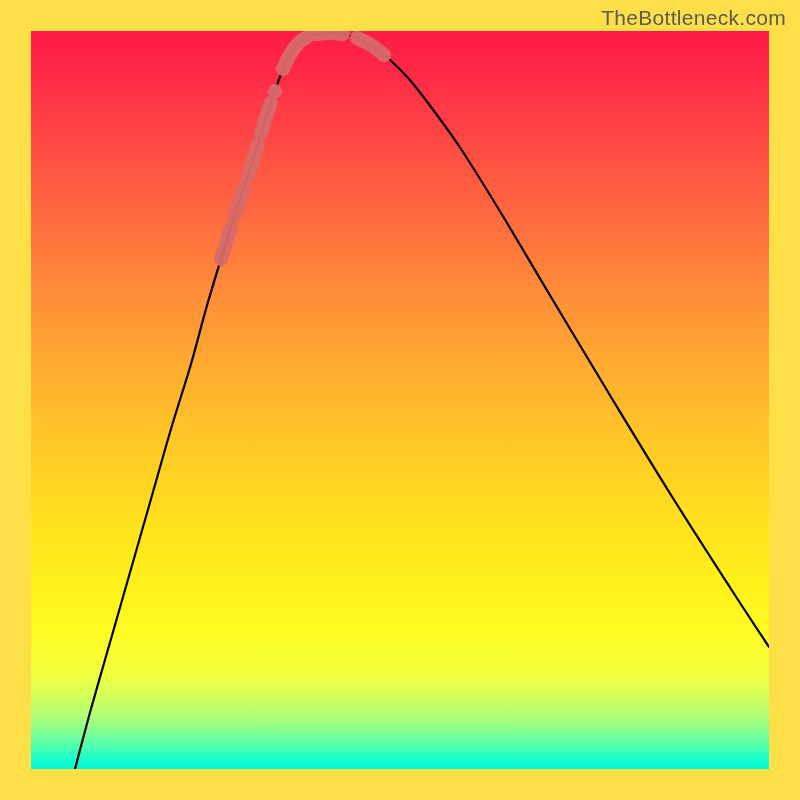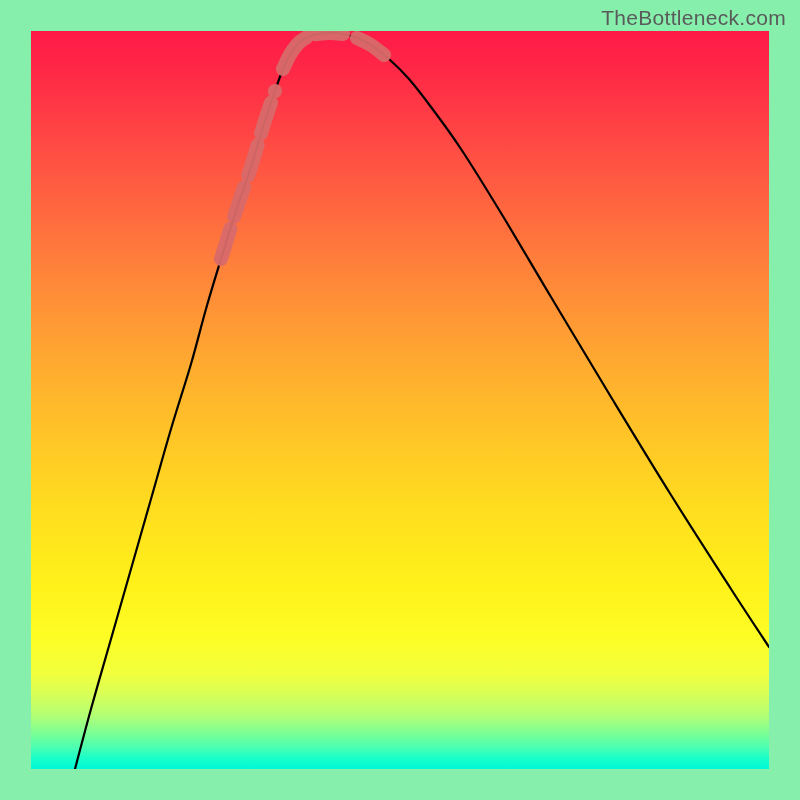--- a/index.html
+++ b/index.html
@@ -3,21 +3,21 @@
 <meta charset="utf-8">
 <style>
   * { margin: 0; padding: 0; box-sizing: border-box; }
   html, body { width: 800px; height: 800px; overflow: hidden; }
   body { background: #000; position: relative; font-family: Arial, sans-serif; }
   
   .outer-frame {
     position: absolute;
     top: 0; left: 0;
     width: 800px; height: 800px;
-    background: #86efac;
+    background: #fde047;
   }
   
   .watermark {
     position: absolute;
     top: 6px;
     right: 14px;
     color: #5a5a5a;
     font-size: 21px;
     font-weight: 500;
     letter-spacing: 0.3px;

